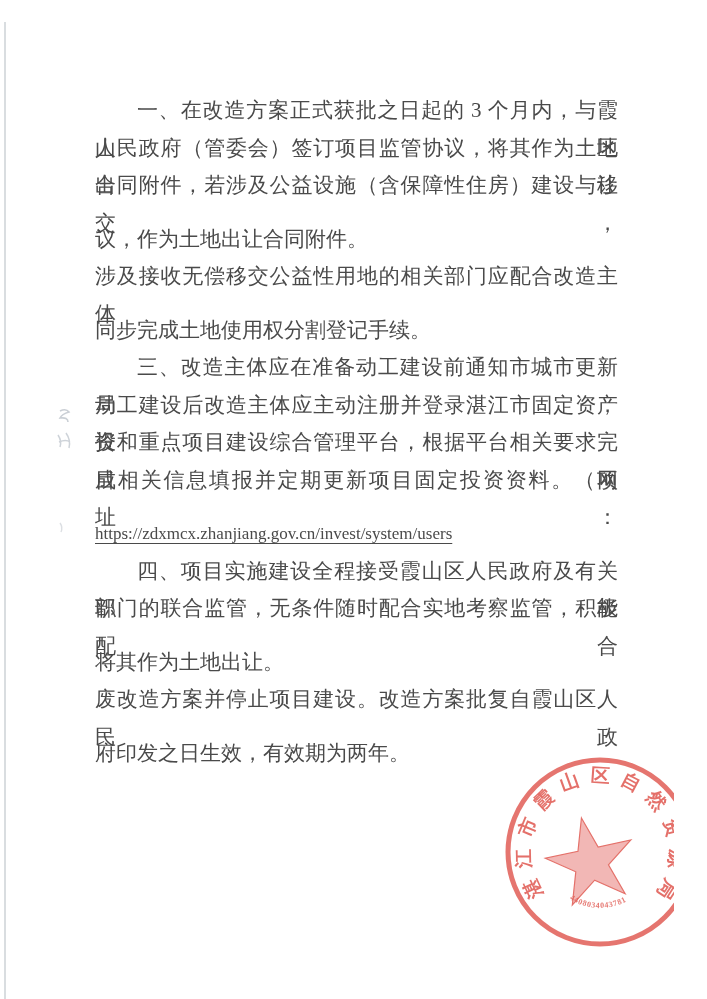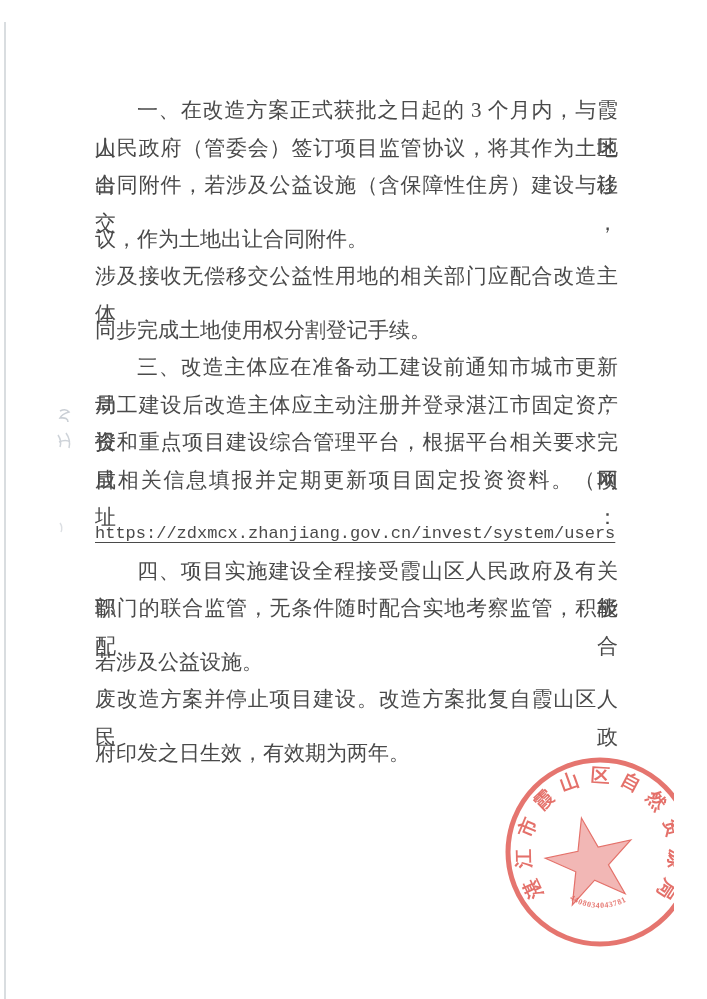--- a/index.html
+++ b/index.html
@@ -23,21 +23,21 @@
   }
   .line{
     height:37.5px;line-height:37.5px;
     text-align:justify;
     text-align-last:justify;
     overflow:visible;
   }
   .line.endp{text-align-last:left;margin-top:16px;}
   .line.indent{text-indent:42px;}
   .line.url{
-    font-family:Liberation Mono, monospace;
+    font-family:Liberation Serif, serif;
     font-size:17px;
     text-align-last:left;
   }
   .ul{
     text-decoration:underline;
     text-underline-offset:4px;
   }
   .urlpart{
     font-family:"DejaVu Sans Mono","Liberation Mono",monospace;
     font-size:17px;
@@ -80,21 +80,21 @@
     <div class="line">动工建设后改造主体应主动注册并登录湛江市固定资产投</div>
     <div class="line">资和重点项目建设综合管理平台，根据平台相关要求完成项</div>
     <div class="line">目相关信息填报并定期更新项目固定投资资料。（网址：</div>
 
     <div class="line url endp">
       <span class="ul">https://zdxmcx.zhanjiang.gov.cn/invest/system/users</span>
     </div>
 
     <div class="line indent">四、项目实施建设全程接受霞山区人民政府及有关职能</div>
     <div class="line">部门的联合监管，无条件随时配合实地考察监管，积极配合</div>
-    <div class="line endp">若涉及公益设施。</div>
+    <div class="line endp">将其作为土地出让。</div>
 
     <div class="line">废改造方案并停止项目建设。改造方案批复自霞山区人民政</div>
     <div class="line endp">府印发之日生效，有效期为两年。</div>
 
   </div>
 
   <svg class="seal" width="200" height="200" viewBox="0 0 200 200">
     <defs>
       <path id="sealArcTop" d="M 50.5,149.5 A 70,70 0 1 1 149.5,149.5" fill="none"></path>
       <path id="sealArcBottom" d="M 67.9,145.9 A 56,56 0 0 0 132.1,145.9" fill="none"></path>

